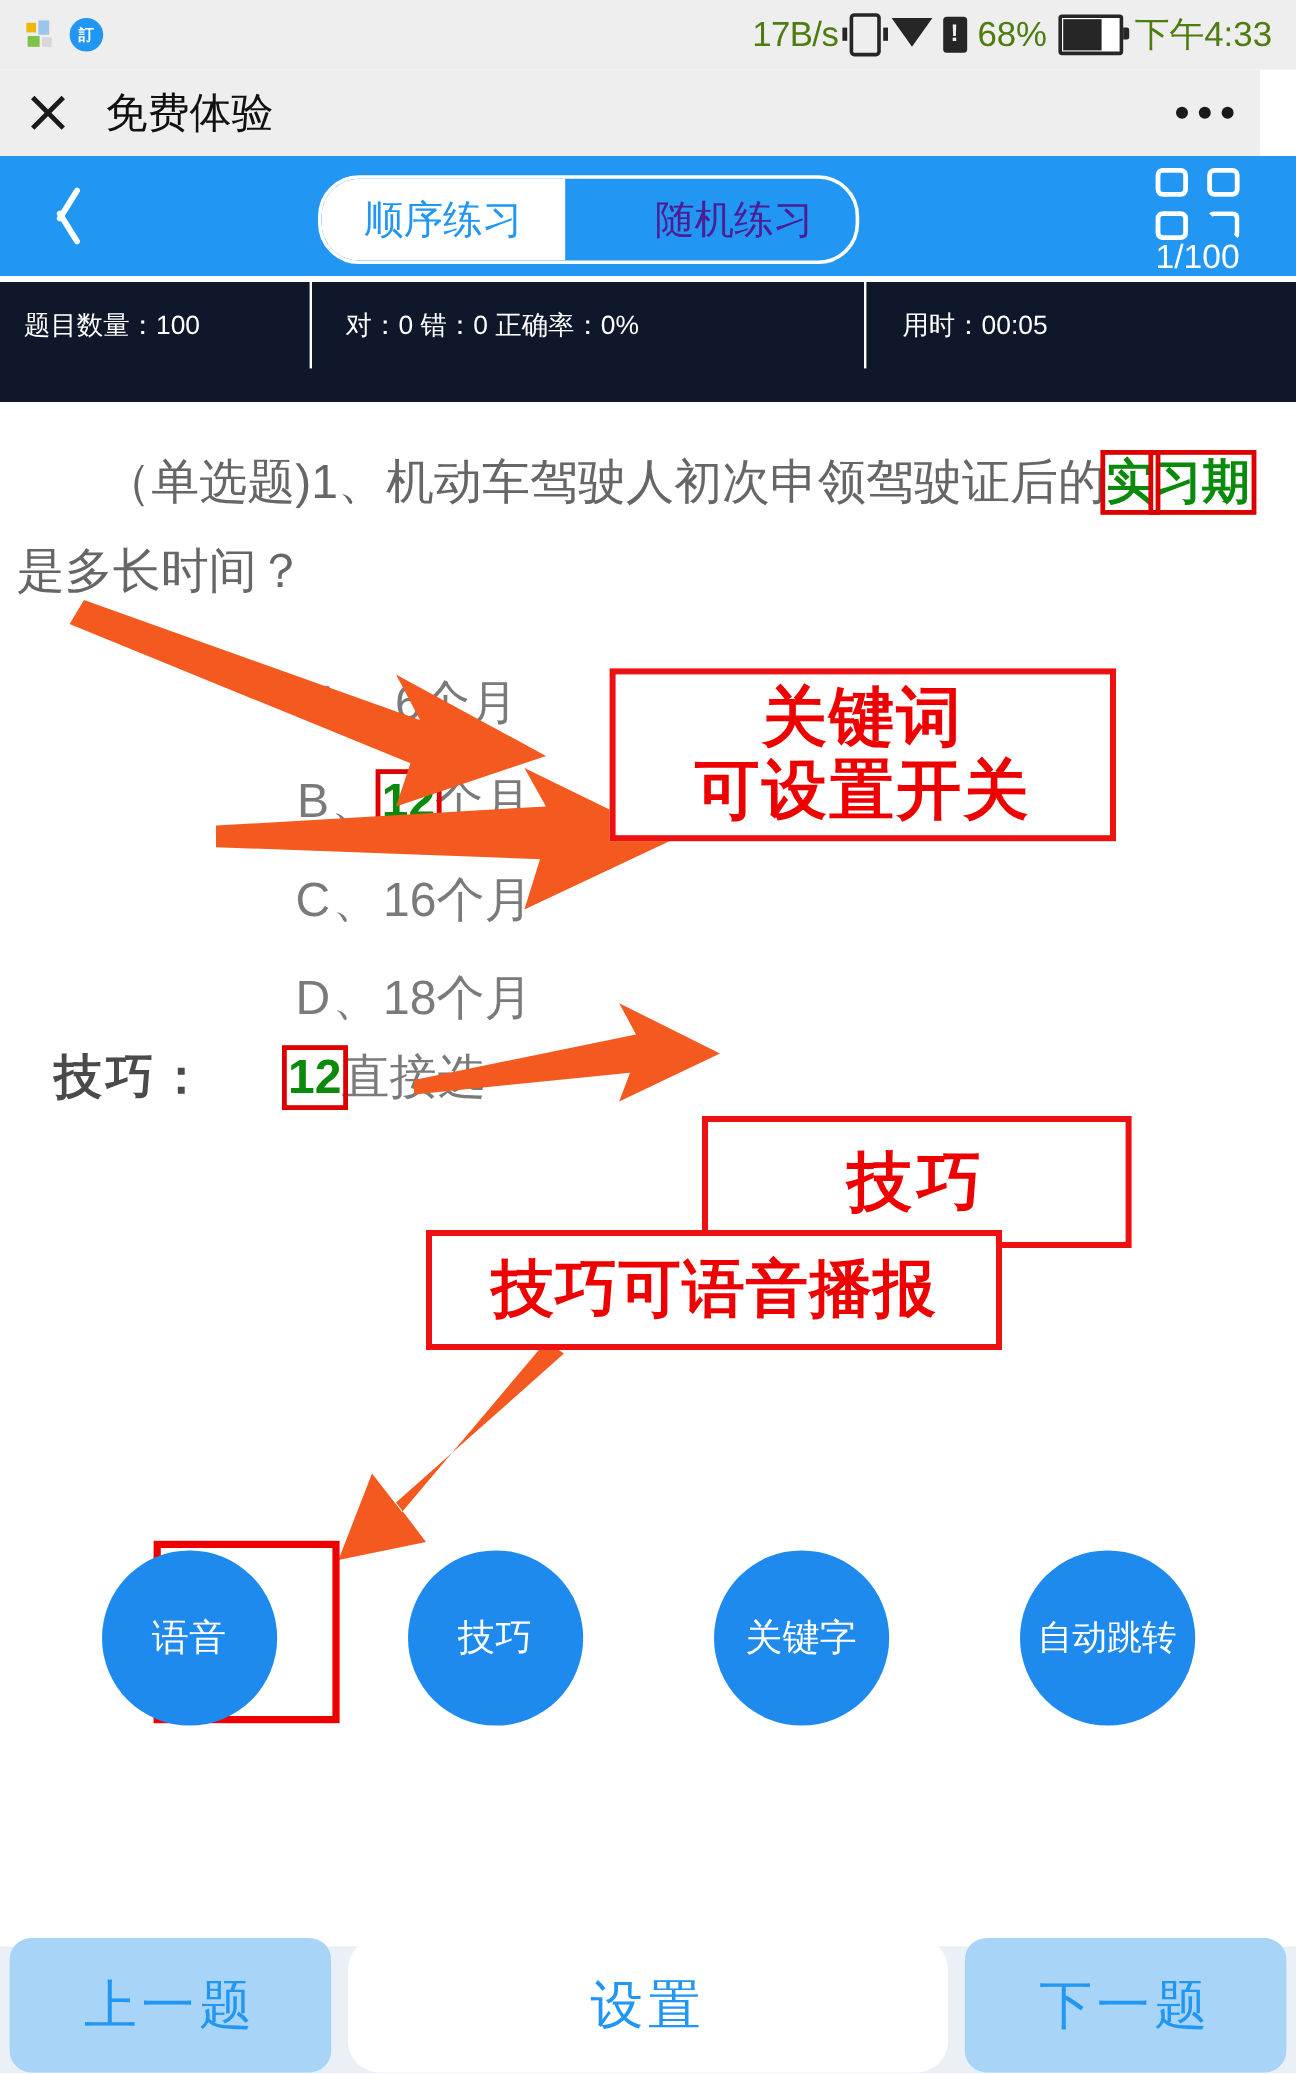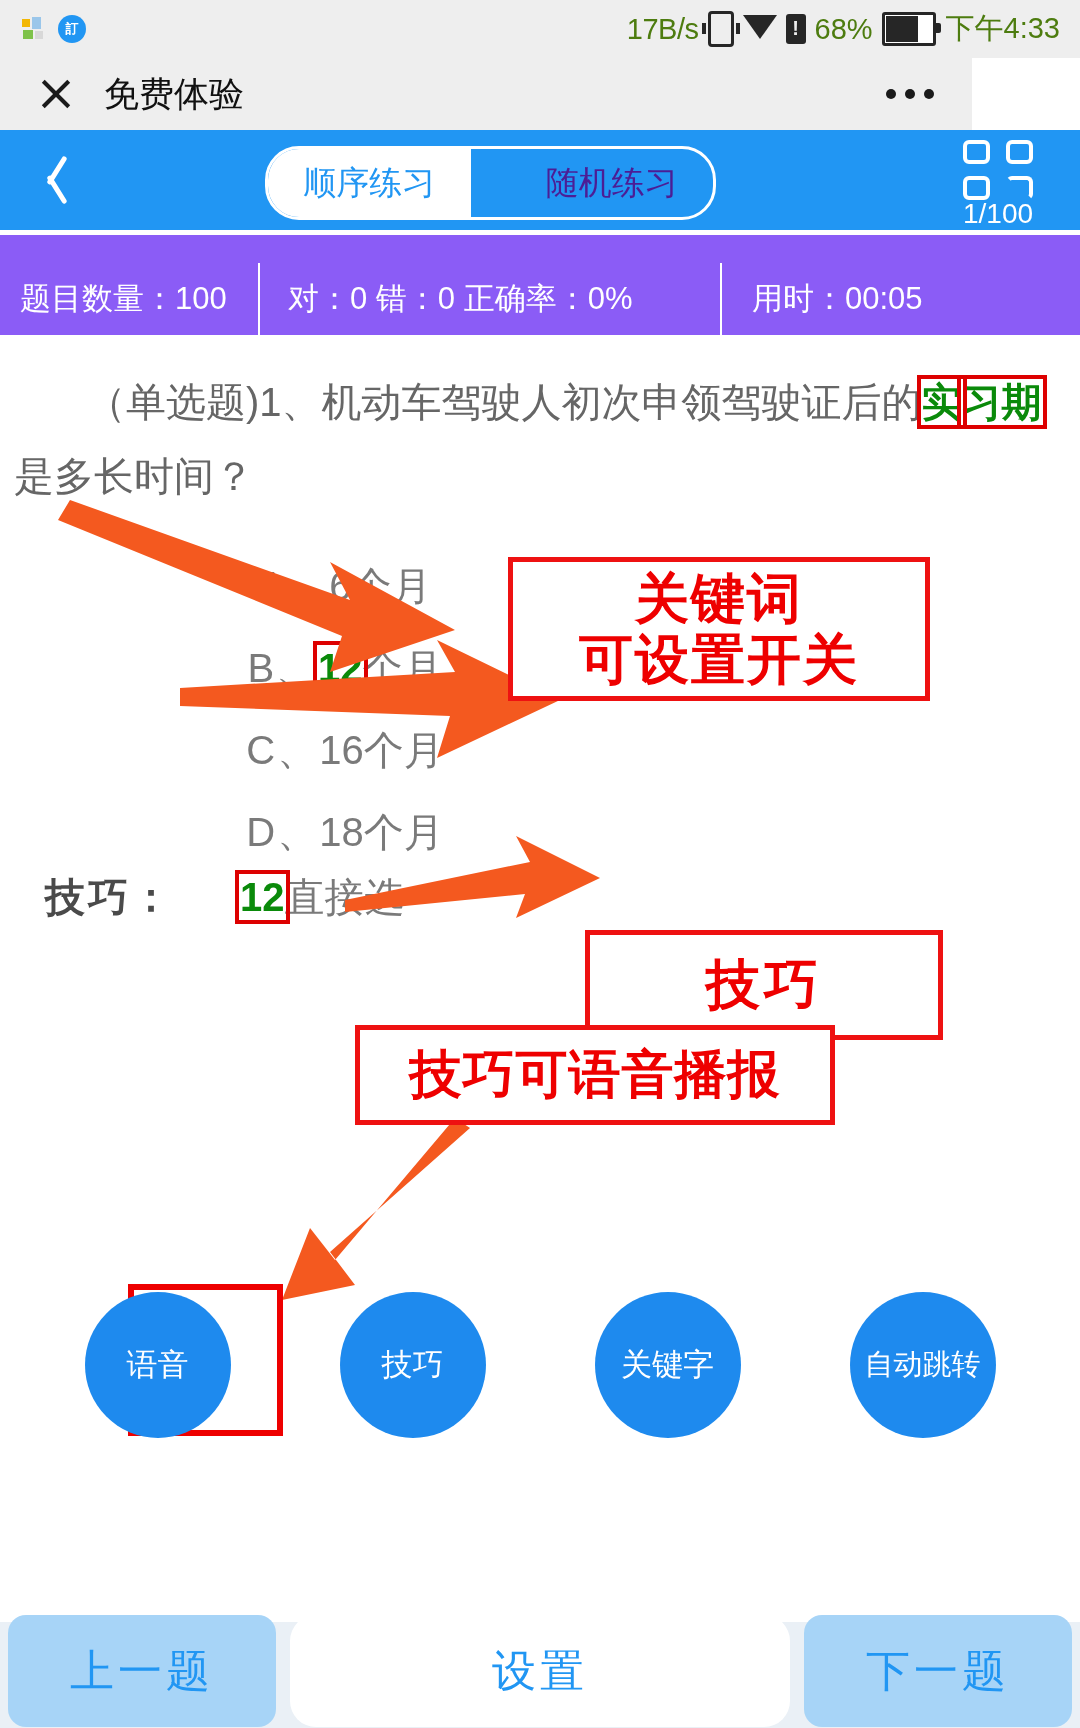--- a/index.html
+++ b/index.html
@@ -38,22 +38,22 @@
   .ico-sim::after{content:"!";position:absolute;left:0;right:0;top:-1px;color:#eee;font-size:20px;
                   text-align:center;font-weight:bold;line-height:30px;}
   .batt-pct{font-size:29px;}
   .ico-batt{width:48px;height:28px;border:3px solid #262626;border-radius:3px;position:relative;background:#fff;}
   .ico-batt .fill{position:absolute;left:1px;top:1px;bottom:1px;width:68%;background:#262626;}
   .ico-batt::after{content:"";position:absolute;right:-8px;top:8px;width:5px;height:10px;background:#262626;border-radius:0 2px 2px 0;}
   .clock{font-size:29px;margin-left:1px;}
 
   
   .titlebar{
-    position:absolute;left:0;top:58px;width:972px;height:72px;background:#eeeeee;
-    display:flex;align-items:center;padding:0 38px;box-sizing:border-box;
+    position:absolute;left:0;top:58px;width:1050px;height:72px;background:#eeeeee;
+    display:flex;align-items:center;padding:0 22px;box-sizing:border-box;
   }
   .close-x{width:36px;height:36px;position:relative;}
   .close-x::before,.close-x::after{content:"";position:absolute;left:0;top:16px;width:36px;height:4px;background:#1a1a1a;}
   .close-x::before{transform:rotate(45deg);}
   .close-x::after{transform:rotate(-45deg);}
   .tb-title{margin-left:30px;font-size:35px;color:#111;}
   .tb-dots{margin-left:auto;display:flex;gap:9px;}
   .tb-dots span{width:10px;height:10px;border-radius:50%;background:#1a1a1a;display:block;}
 
   
@@ -75,22 +75,22 @@
   .grid-ico{width:70px;height:60px;margin:0 auto;position:relative;}
   .grid-ico b{position:absolute;display:block;width:27px;height:24px;border:4px solid #fff;border-radius:6px;box-sizing:border-box;}
   .grid-ico b:nth-child(1){left:0;top:0;}
   .grid-ico b:nth-child(2){right:0;top:0;}
   .grid-ico b:nth-child(3){left:0;bottom:0;}
   .grid-ico b:nth-child(4){right:0;bottom:0;border-left-color:transparent;border-bottom-color:transparent;}
   .grid-label{color:#ffffff;font-size:28px;margin-top:-2px;}
 
   
   .statsrow{
-    position:absolute;left:0;top:235px;width:1080px;height:100px;background:#8b5cf6;
-    display:flex;align-items:flex-end;color:#ffffff;font-size:31px;
+    position:absolute;left:0;top:235px;width:1080px;height:100px;background:#0f172a;
+    display:flex;align-items:flex-start;color:#ffffff;font-size:22px;
   }
   .stat{height:72px;display:flex;align-items:center;}
   .stat.s1{width:258px;padding-left:20px;box-sizing:border-box;}
   .stat.s2{flex:1;padding-left:28px;border-left:2px solid #ffffff;border-right:2px solid #ffffff;box-sizing:border-box;}
   .stat.s3{width:358px;padding-left:30px;box-sizing:border-box;}
 
   
   .body{position:absolute;left:0;top:345px;width:1080px;height:1250px;background:#fff;}
   .q-text{
     position:absolute;left:14px;top:20px;width:1050px;

